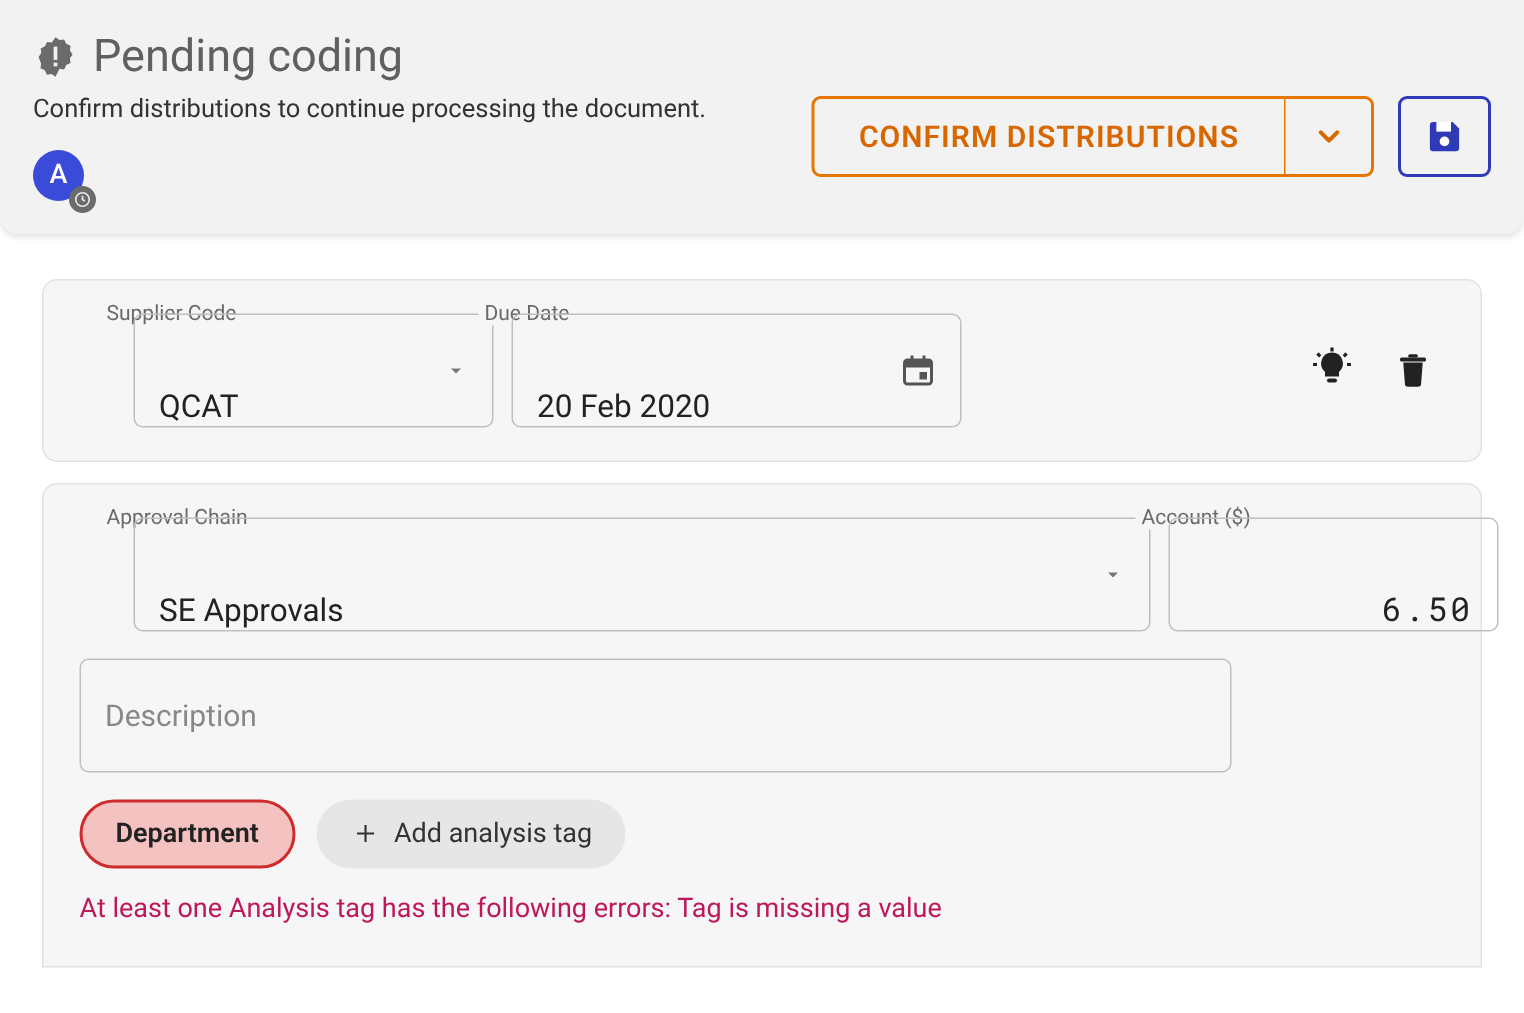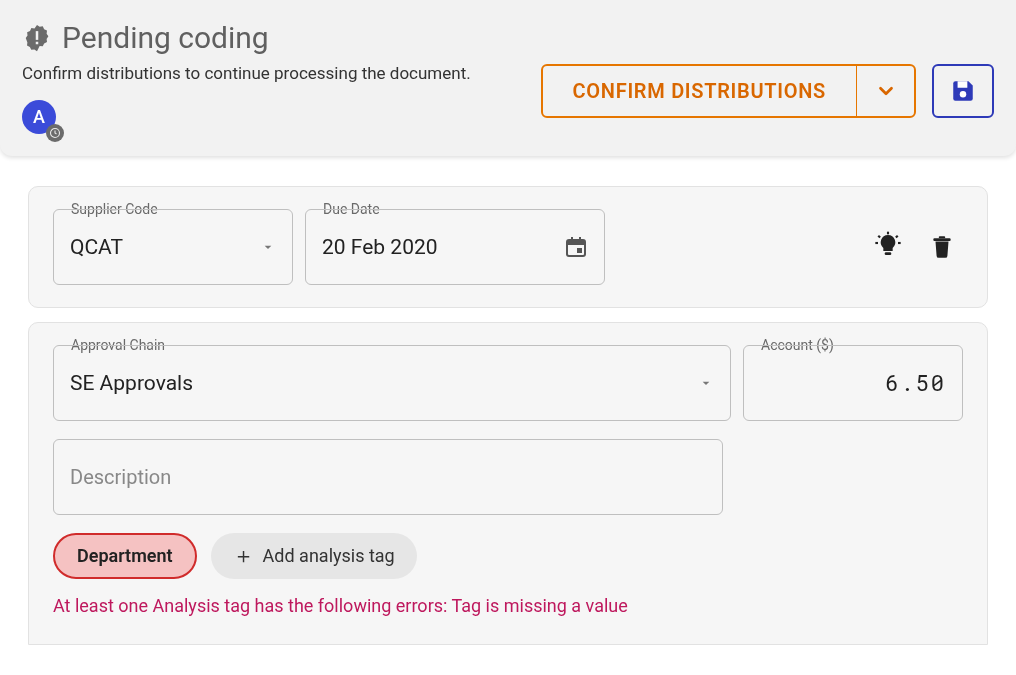--- a/index.html
+++ b/index.html
@@ -159,27 +159,28 @@
     background: #f6f6f6;
     padding: 0 4px;
     font-size: 14px;
     color: #6a6a6a;
   }
   .field-box {
     border: 1px solid #bfbfbf;
     border-radius: 6px;
     height: 76px;
     display: flex;
-    align-items: center;
+    align-items: flex-end;
     padding: 0 16px;
     font-size: 21px;
     color: #222;
     background: transparent;
     width: 100%;
     position: relative;
+    margin-left: 36px;
   }
   .field-box .dropdown-caret,
   .field-box .cal-icon {
     position: absolute;
     right: 16px;
     top: 50%;
     transform: translateY(-50%);
   }
   .supplier-field { width: 240px; }
   .date-field { width: 300px; }
@@ -222,21 +223,21 @@
 
   .amount-box {
     justify-content: flex-end;
     font-family: "Roboto Mono", "Courier New", monospace;
     letter-spacing: 2px;
     font-size: 22px;
     color: #222;
   }
 
   .desc-field {
-    width: 670px;
+    width: 768px;
   }
   .desc-box {
     border: 1px solid #bfbfbf;
     border-radius: 6px;
     height: 76px;
     display: flex;
     align-items: center;
     padding: 0 16px;
     font-size: 20px;
     color: #888;

